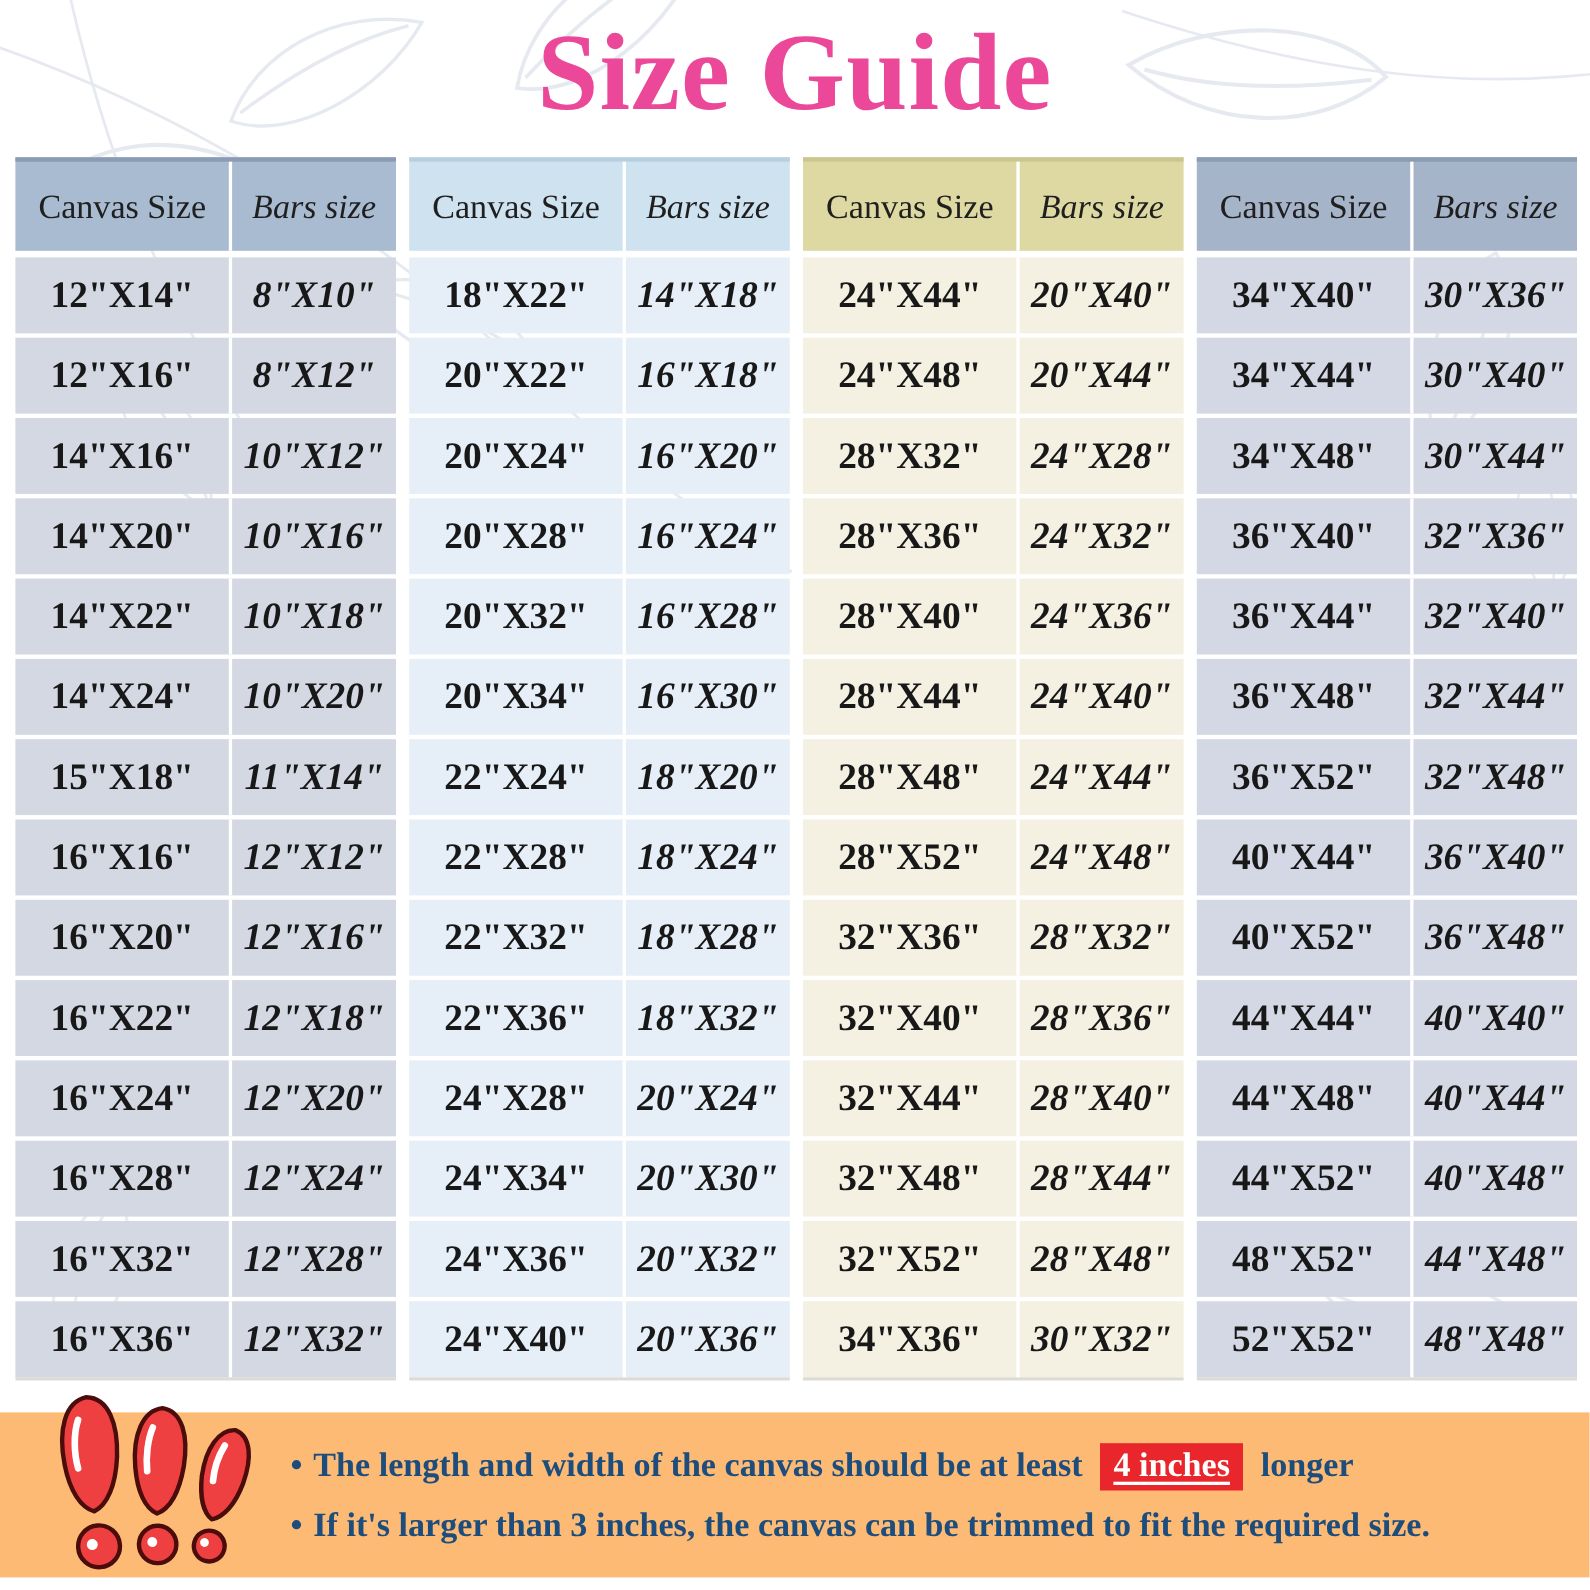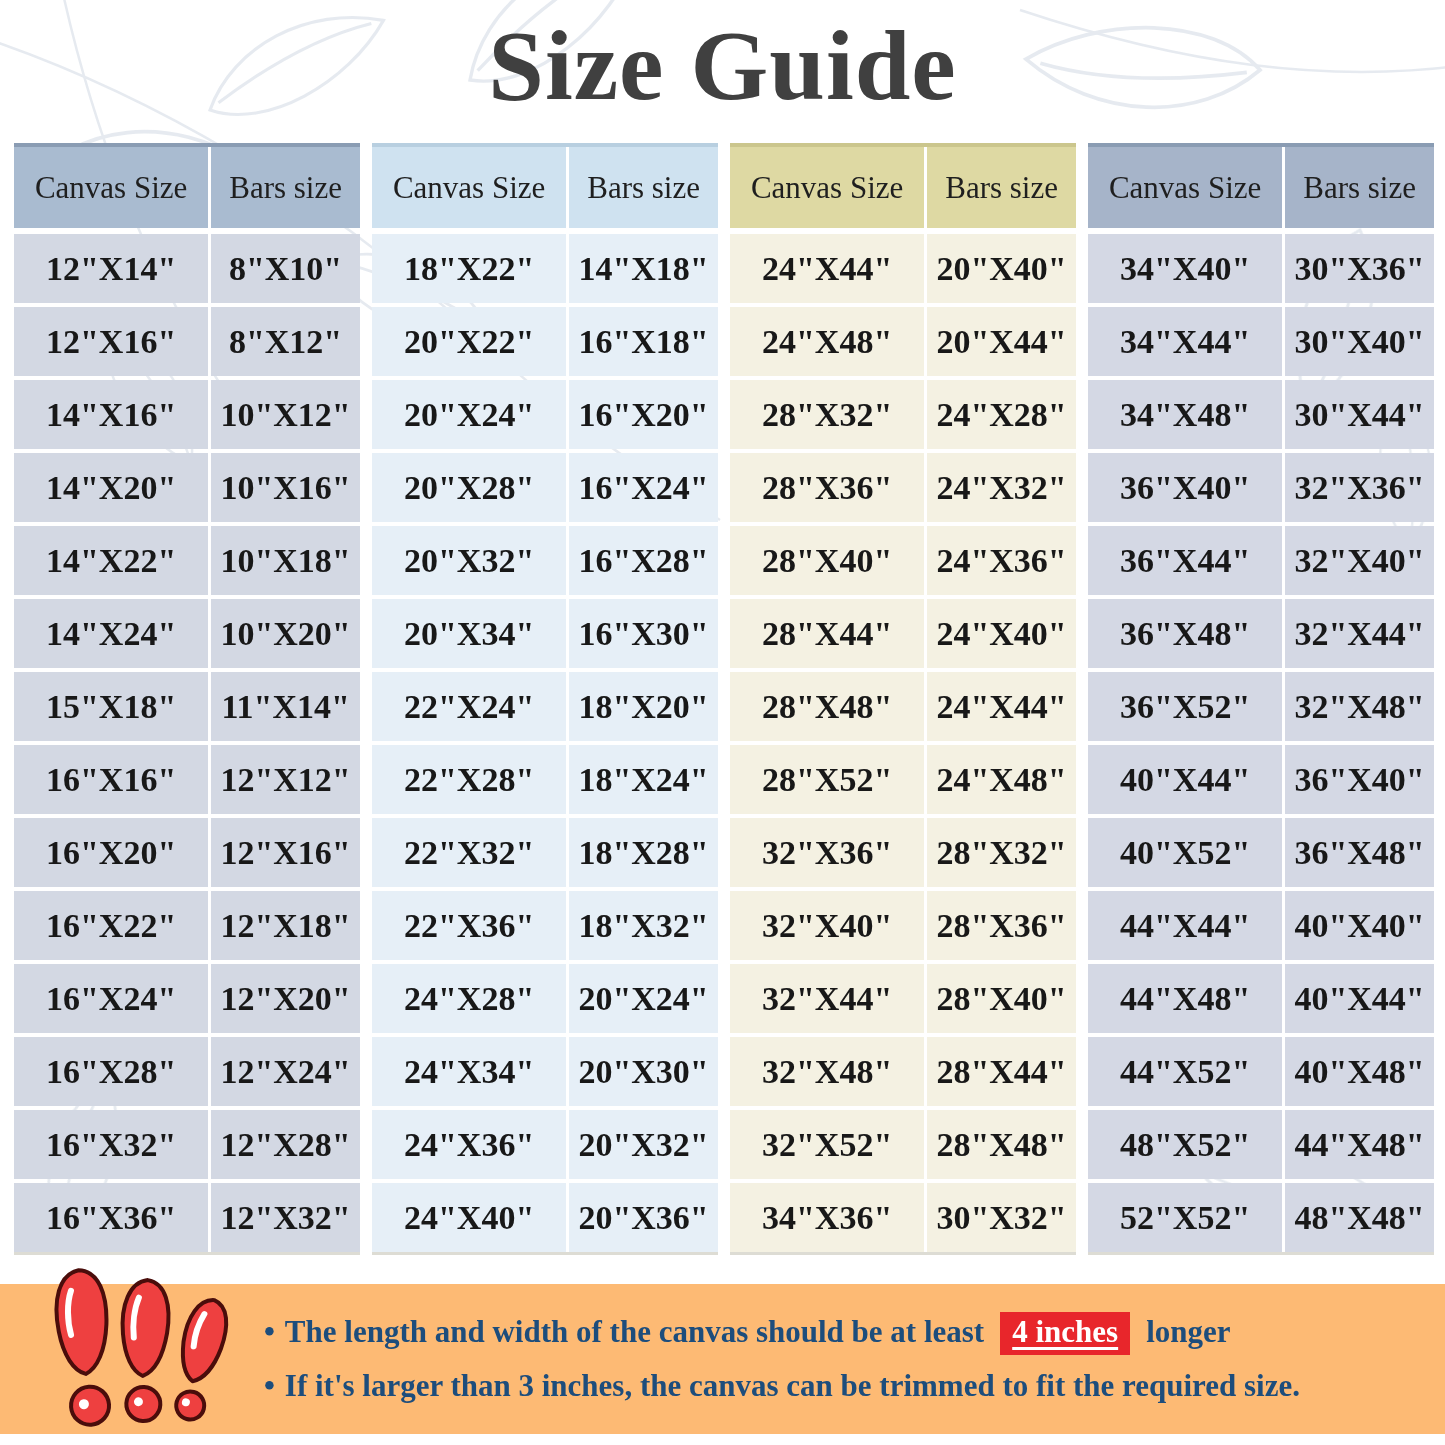--- a/index.html
+++ b/index.html
@@ -11,21 +11,21 @@
     font-family:"Liberation Serif", serif;
   }
   .bg-leaves{
     position:absolute;inset:0;width:100%;height:100%;
     z-index:0;pointer-events:none;
   }
   .title{
     position:absolute;top:8px;left:0;right:0;
     text-align:center;
     font-size:100px;font-weight:bold;
-    color:#404040;
+    color:#ec4899;
     letter-spacing:1px;
     z-index:2;
   }
   .tables{
     position:absolute;top:143px;left:14px;right:11px;
     display:flex;gap:12px;
     z-index:2;
   }
   .size-table{flex:1;min-width:0;border-radius:15px;}
   .t-head{
@@ -33,21 +33,21 @@
     background:var(--header-bg);
     border-top:4px solid var(--header-border);
     box-sizing:border-box;
   }
   .cell{
     display:flex;align-items:center;justify-content:center;
     box-sizing:border-box;
     white-space:nowrap;
   }
   .col-canvas{width:57%;border-right:3px solid #ffffff;}
-  .col-bars{width:43%;}
+  .col-bars{width:43%;font-style:italic;}
   .head-cell{font-size:31px;color:#1f1f1f;}
   .t-body{
     margin-top:6px;
     display:flex;flex-direction:column;gap:4px;
     border-bottom:3px solid #dddcd4;
   }
   .t-row{display:flex;height:69px;background:var(--row-bg);}
   .body-cell{font-size:34px;font-weight:bold;color:#181818;}
   .footer{
     position:absolute;left:0;top:1284px;width:1445px;height:150px;

